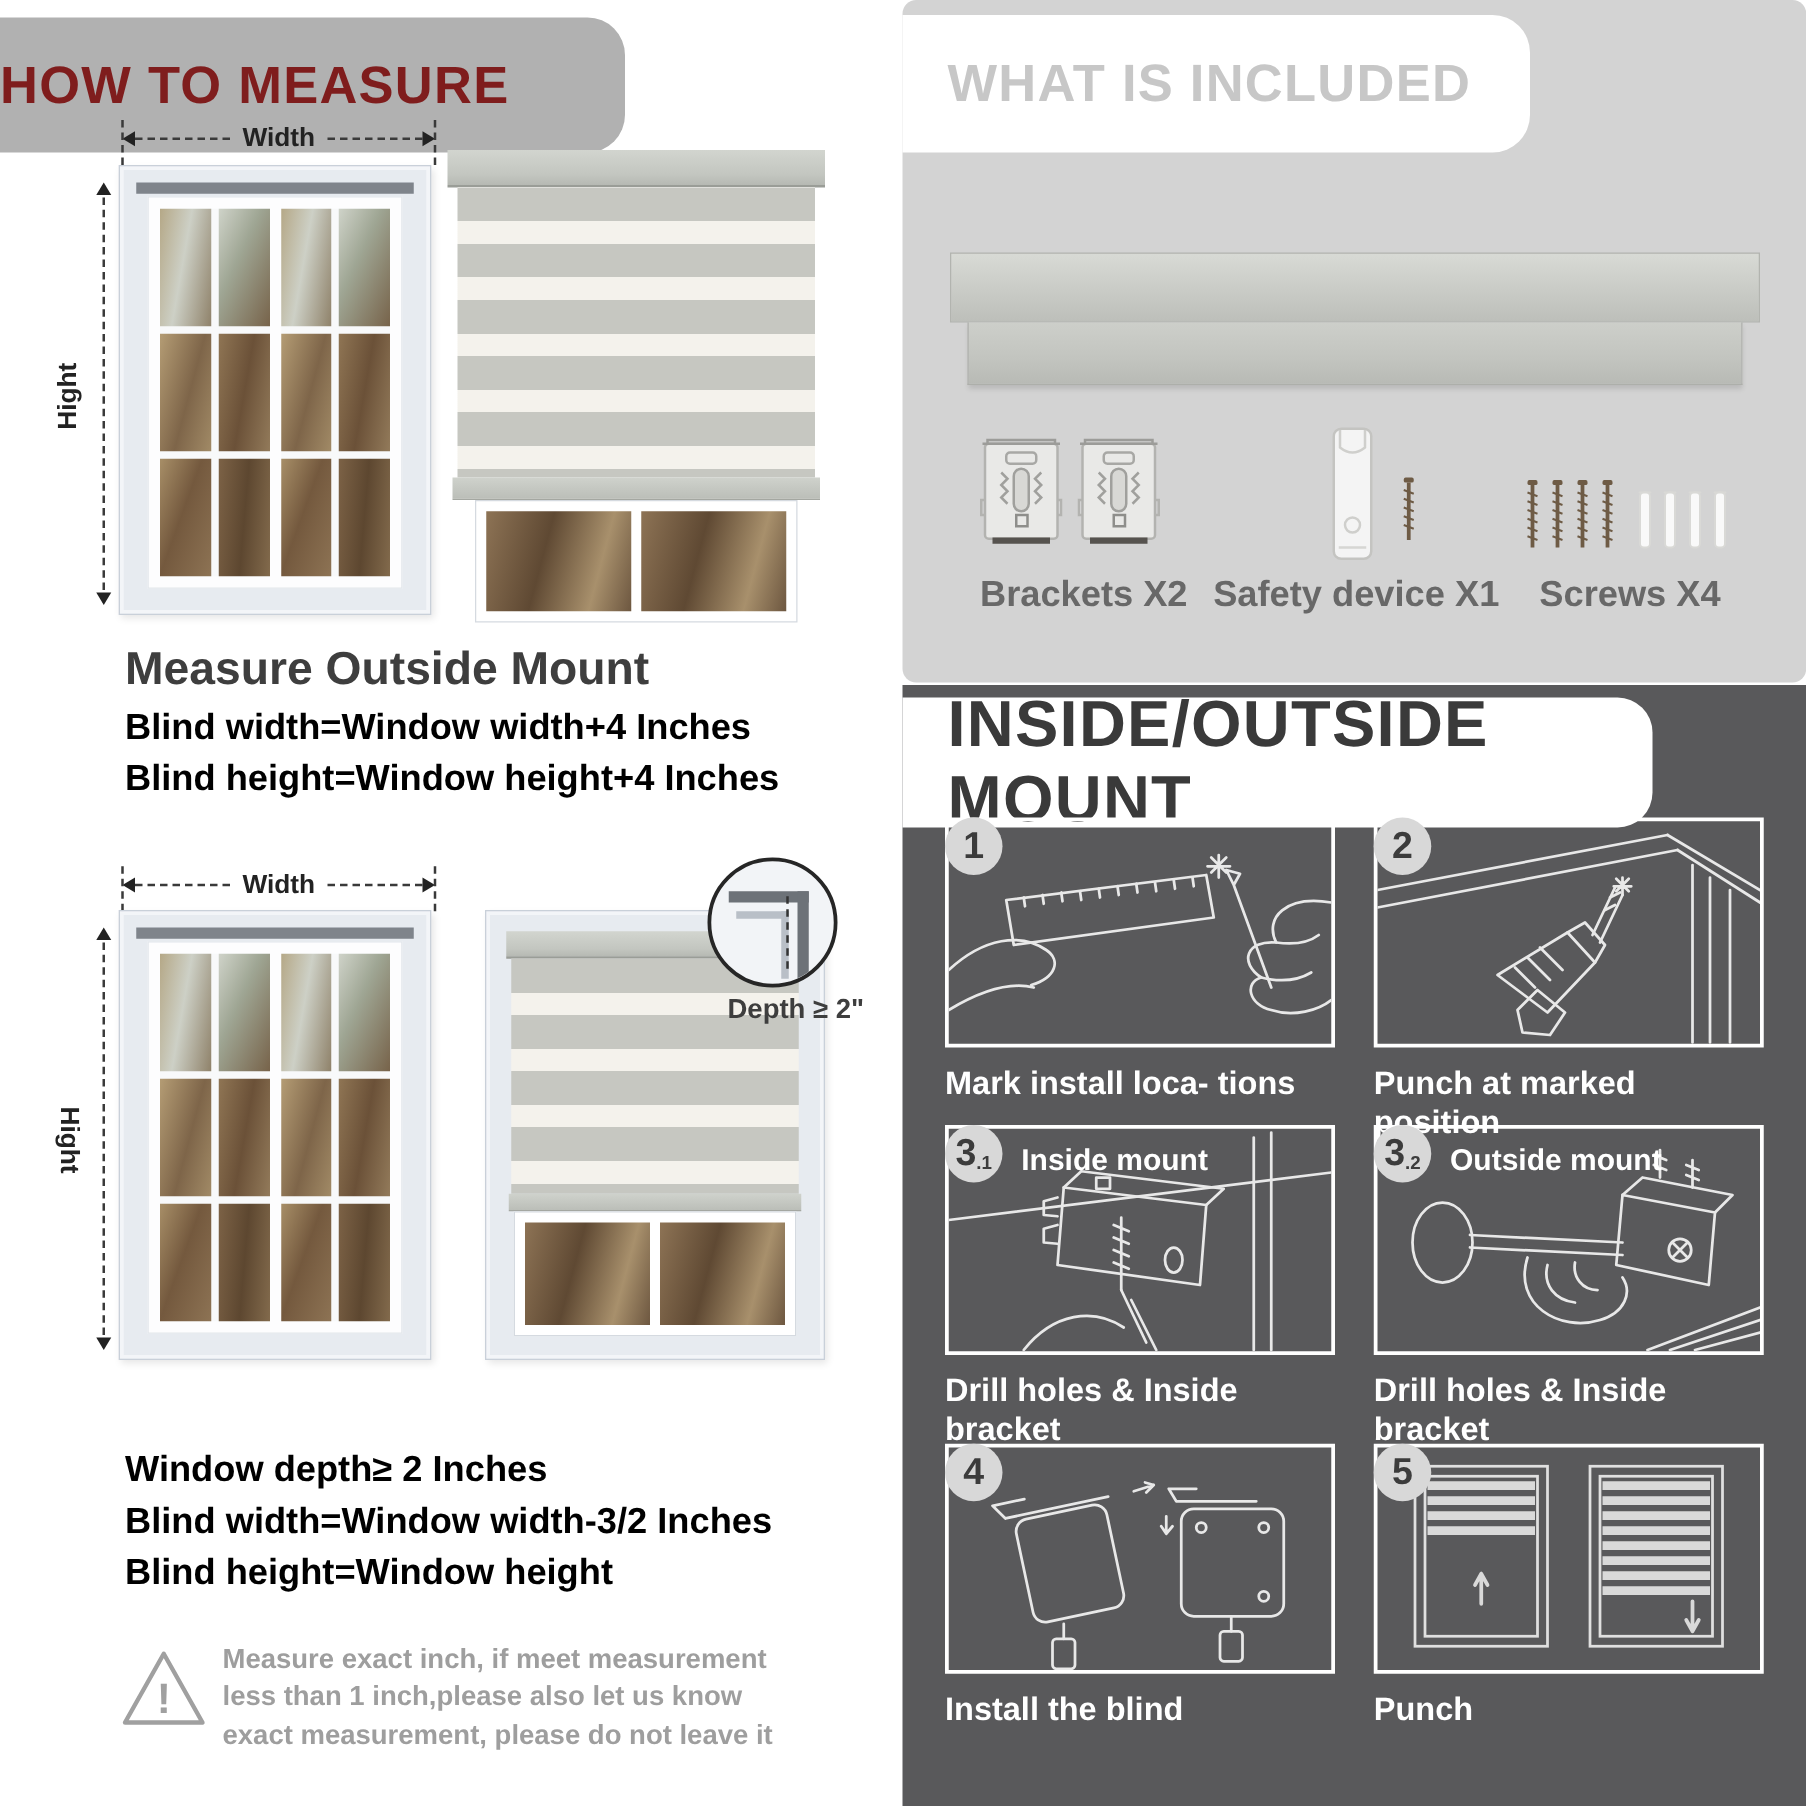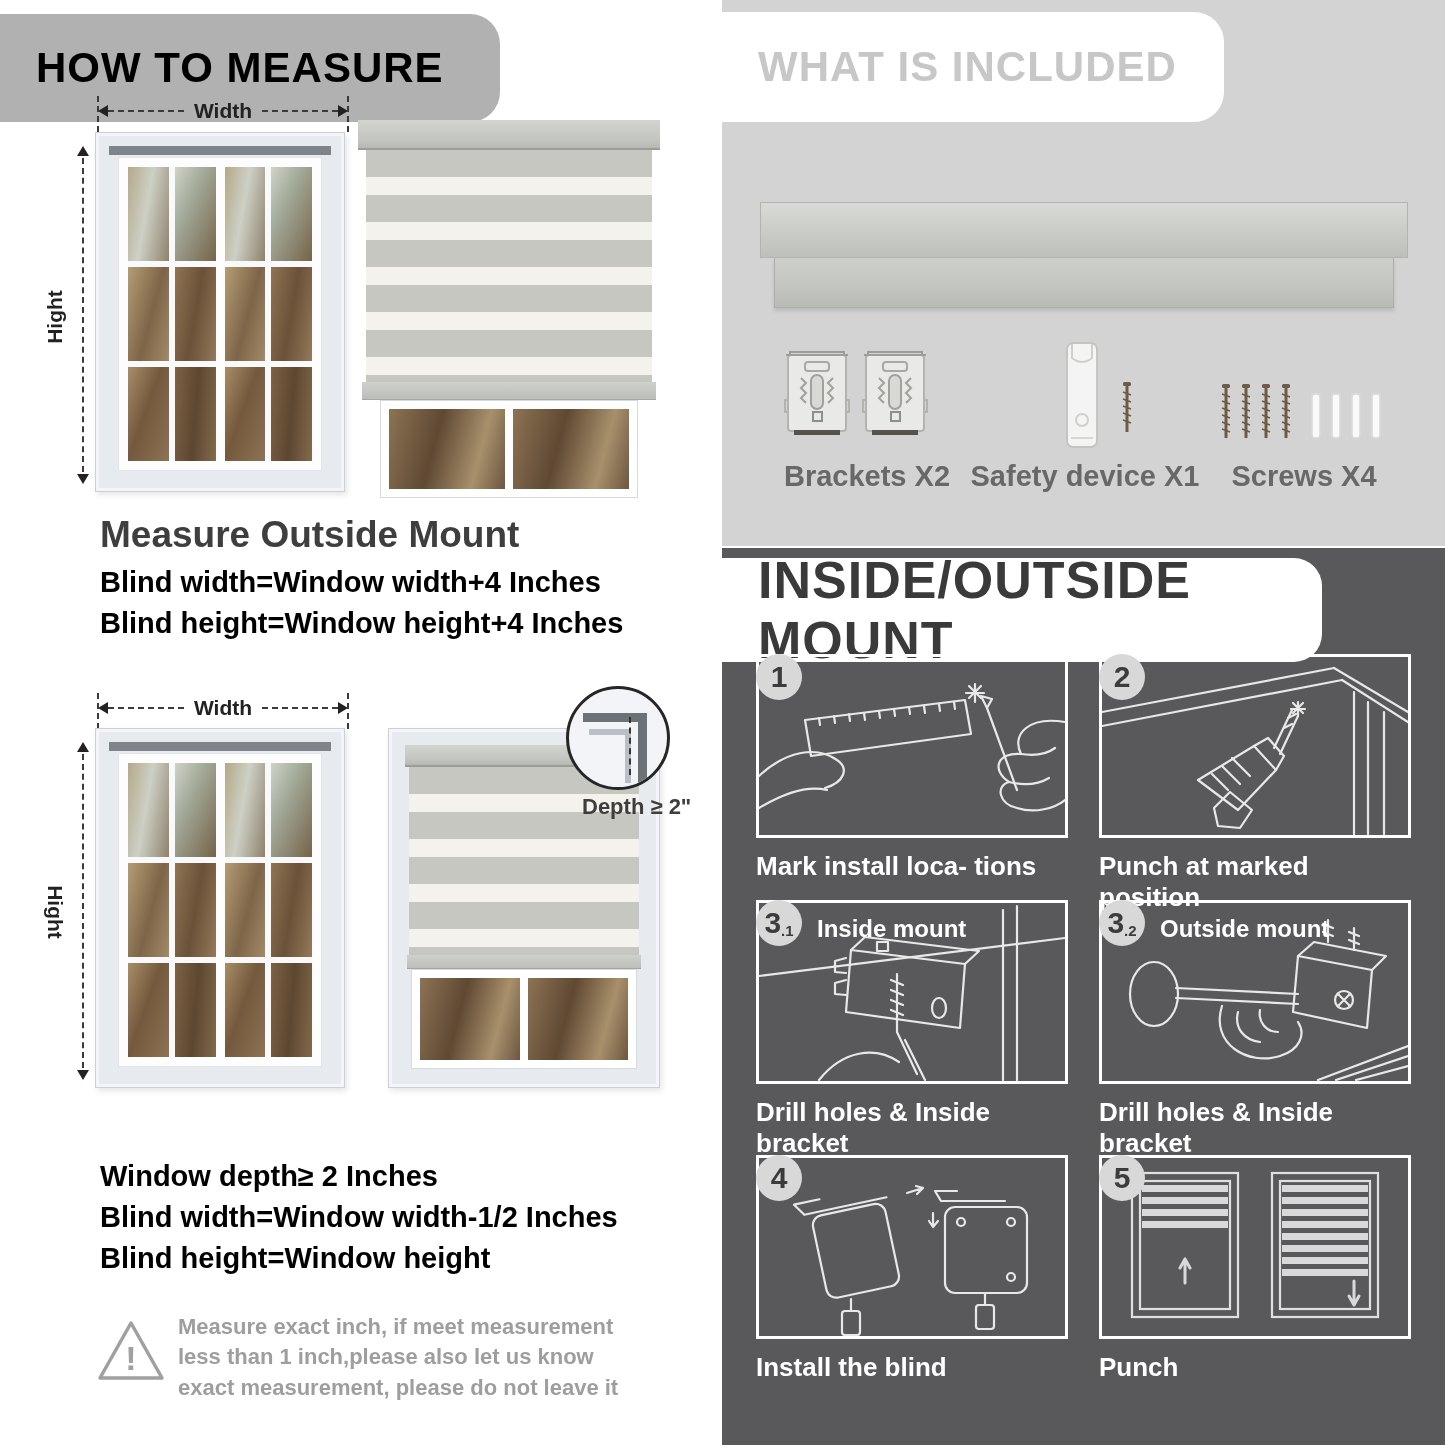--- a/index.html
+++ b/index.html
@@ -3,21 +3,21 @@
 <meta charset="utf-8">
 <style>
   * { margin:0; padding:0; box-sizing:border-box; }
   html,body { width:1445px; height:1445px; background:#fff; overflow:hidden;
     font-family:"Liberation Sans", sans-serif; }
   #canvas { position:relative; width:1445px; height:1445px; background:#ffffff; }
 
   
   .banner-left { position:absolute; left:0; top:14px; width:500px; height:108px;
     background:#b1b1b1; border-radius:0 30px 30px 0; display:flex; align-items:center; }
-  .banner-left span { color:#000000; font-weight:bold; font-size:42px; letter-spacing:1px; padding-left:36px; }
+  .banner-left span { color:#7f1d1d; font-weight:bold; font-size:42px; letter-spacing:1px; }
 
   
   .window { position:absolute; background:#e7ebf0; border:1px solid #c9d0d9;
     box-shadow: inset 0 0 0 3px #f3f5f8, 2px 3px 6px rgba(0,0,0,.10); }
   .toprail { position:absolute; left:13px; right:13px; top:13px; height:9px; background:#7f848b; }
   .glazing { position:absolute; left:22px; right:22px; top:24px; bottom:20px;
     background:#fdfdfe; display:flex; gap:9px; padding:9px; border:1px solid #e2e6eb; }
   .pane { flex:1; display:grid; grid-template-columns:1fr 1fr; grid-template-rows:1fr 1fr 1fr;
     gap:6px; background:#f8f9fa; }
   .cell { background:linear-gradient(112deg,#c0a87e 0%,#8a6f50 40%,#a8906b 70%,#6d5740 100%); }
@@ -61,21 +61,21 @@
     border-top:9px solid #6d7278; border-right:9px solid #6d7278; }
   .co2 { position:absolute; left:20px; top:40px; width:42px; height:54px;
     border-top:6px solid #b9bfc7; border-right:6px solid #b9bfc7; }
   .co3 { position:absolute; left:60px; top:28px; height:58px; border-left:2px dashed #333; }
   .depth-lbl { position:absolute; font-weight:bold; font-size:22px; color:#3e3e3e; }
 
   
   .warn-text { position:absolute; font-size:22px; font-weight:bold; color:#9e9e9e; line-height:1.38; }
 
   
-  .inc-panel { position:absolute; left:722px; top:0; width:723px; height:546px; background:#d3d3d3; }
+  .inc-panel { position:absolute; left:722px; top:0; width:723px; height:546px; background:#d3d3d3;border-radius:11px; }
   .banner-inc { position:absolute; left:0; top:12px; width:502px; height:110px; background:#fff;
     border-radius:0 30px 30px 0; display:flex; align-items:center; }
   .banner-inc span { color:#c7c7c7; font-weight:bold; font-size:42px; letter-spacing:1px; padding-left:36px; }
   .product-lbl { position:absolute; left:0; top:140px; width:100%; text-align:center;
     font-weight:bold; font-size:31px; color:#575757; }
   .rail-top { position:absolute; left:38px; top:202px; width:648px; height:56px;
     background:linear-gradient(180deg,#d8dad5,#c9cbc6 55%,#bdbfba); border:1px solid #b2b4af; }
   .rail-bot { position:absolute; left:52px; top:258px; width:620px; height:50px;
     background:linear-gradient(180deg,#cdcfca,#c2c4bf 60%,#b8bab5); border:1px solid #adafaa; border-top:none;
     box-shadow:0 3px 4px rgba(0,0,0,.12); }
@@ -206,21 +206,21 @@
   </div>
 
   <div class="callout" style="left:566px; top:686px;">
     <div class="co1"></div>
     <div class="co2"></div>
     <div class="co3"></div>
   </div>
   <div class="depth-lbl" style="left:582px; top:794px;">Depth ≥ 2"</div>
 
   <div class="subline" style="left:100px; top:1160px;">Window depth≥ 2 Inches</div>
-  <div class="subline" style="left:100px; top:1201px;">Blind width=Window width-1/2 Inches</div>
+  <div class="subline" style="left:100px; top:1201px;">Blind width=Window width-3/2 Inches</div>
   <div class="subline" style="left:100px; top:1242px;">Blind height=Window height</div>
 
   <svg style="position:absolute; left:95px; top:1318px;" width="72" height="66" viewBox="0 0 72 66">
     <path d="M36 5 L67 60 L5 60 Z" fill="none" stroke="#a0a0a0" stroke-width="3.5" stroke-linejoin="round"></path>
     <text x="36" y="52" text-anchor="middle" font-size="34" font-weight="bold" fill="#a0a0a0">!</text>
   </svg>
   <div class="warn-text" style="left:178px; top:1312px; width:478px;">Measure exact inch, if meet measurement less than 1 inch,please also let us know exact measurement, please do not leave it</div>
 
   <div class="inc-panel">
     <div class="banner-inc">

